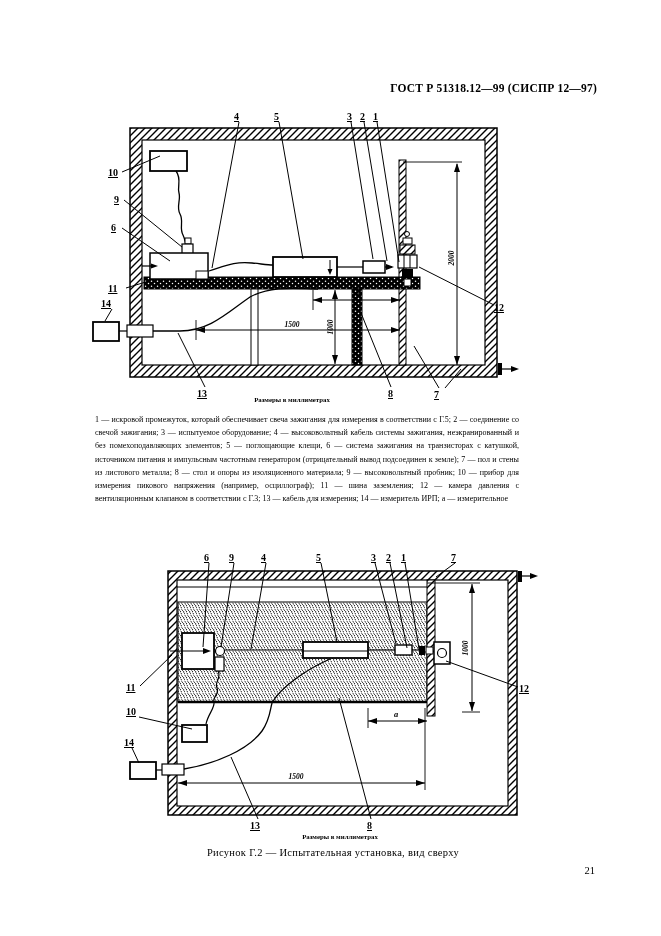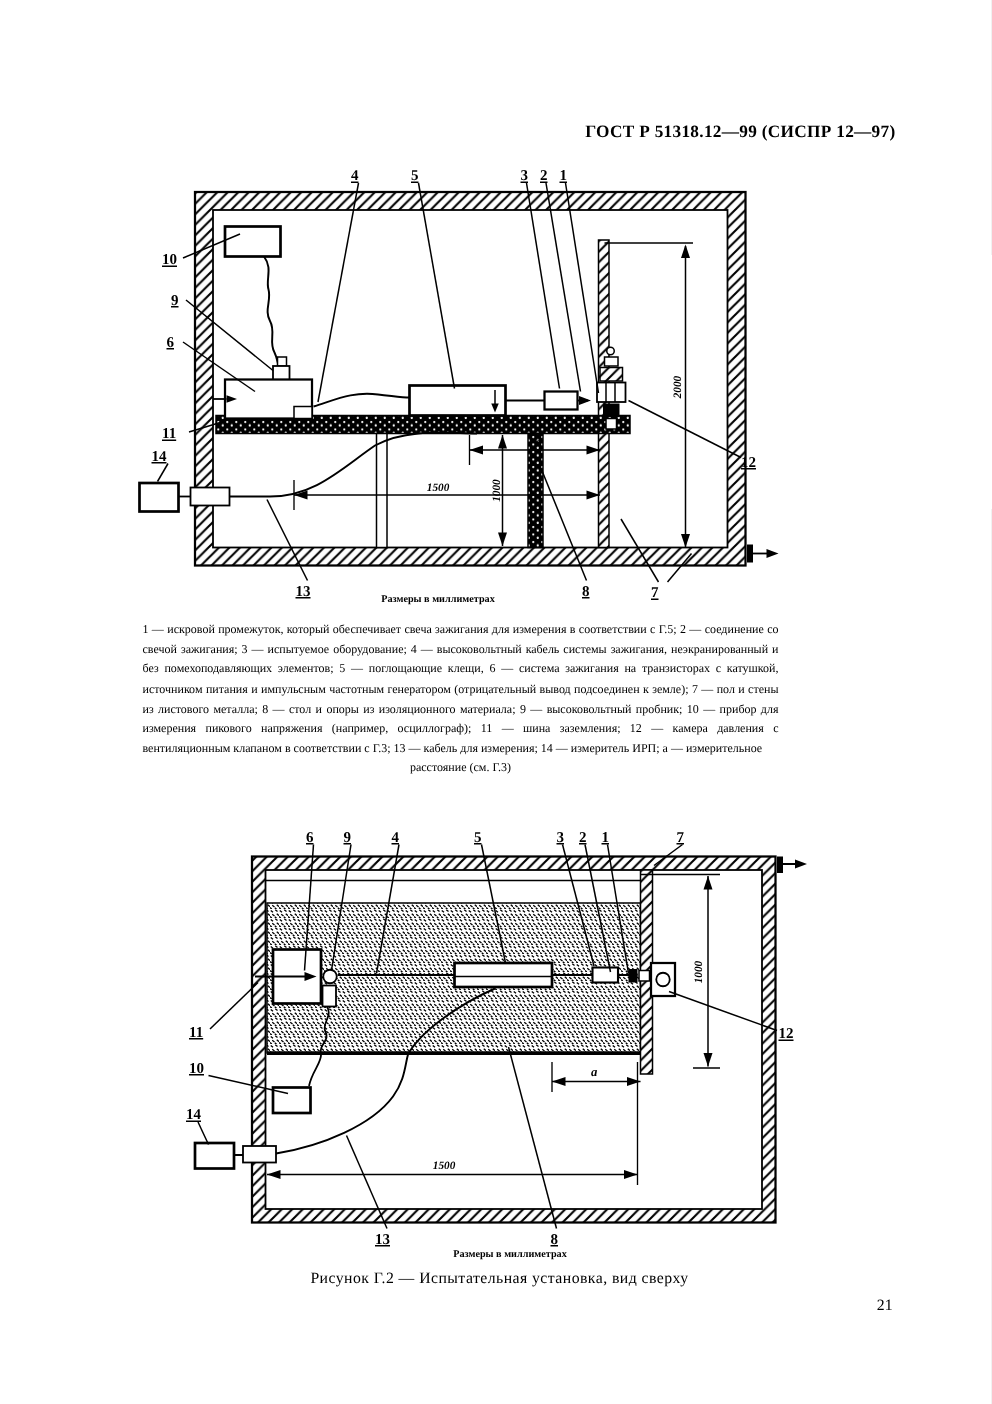--- a/index.html
+++ b/index.html
@@ -182,21 +182,20 @@
       <text class="co" x="388" y="397">8</text>
       <text class="co" x="434" y="398">7</text>
       <text class="co" x="494" y="311">12</text>
     </g>
   </svg>
 
   <div id="units1" class="units-note">Размеры в миллиметрах</div>
 
   <div id="legend">
     <div>1 — искровой промежуток, который обеспечивает свеча зажигания для измерения в соответствии с Г.5; 2 — соединение со свечой зажигания; 3 — испытуемое оборудование; 4 — высоковольтный кабель системы зажигания, неэкранированный и без помехоподавляющих элементов; 5 — поглощающие клещи, 6 — система зажигания на транзисторах с катушкой, источником питания и импульсным частотным генератором (отрицательный вывод подсоединен к земле); 7 — пол и стены из листового металла; 8 — стол и опоры из изоляционного материала; 9 — высоковольтный пробник; 10 — прибор для измерения пикового напряжения (например, осциллограф); 11 — шина заземления; 12 — камера давления с вентиляционным клапаном в соответствии с Г.3; 13 — кабель для измерения; 14 — измеритель ИРП; а — измерительное</div>
-    <div class="tail">расстояние (см. Г.3)</div>
   </div>
 
 
   <svg id="fig2-svg" class="figsvg" width="440" height="292" viewBox="110 545 440 292">
     <defs>
       <pattern id="hatch2" width="7" height="7" patternUnits="userSpaceOnUse">
         <rect width="7" height="7" fill="#fff"></rect>
         <path d="M-1,8 L8,-1 M-1,1 L1,-1 M6,8 L8,6" stroke="#000" stroke-width="1.4"></path>
       </pattern>
       <pattern id="dense2" width="6" height="6" patternUnits="userSpaceOnUse">

